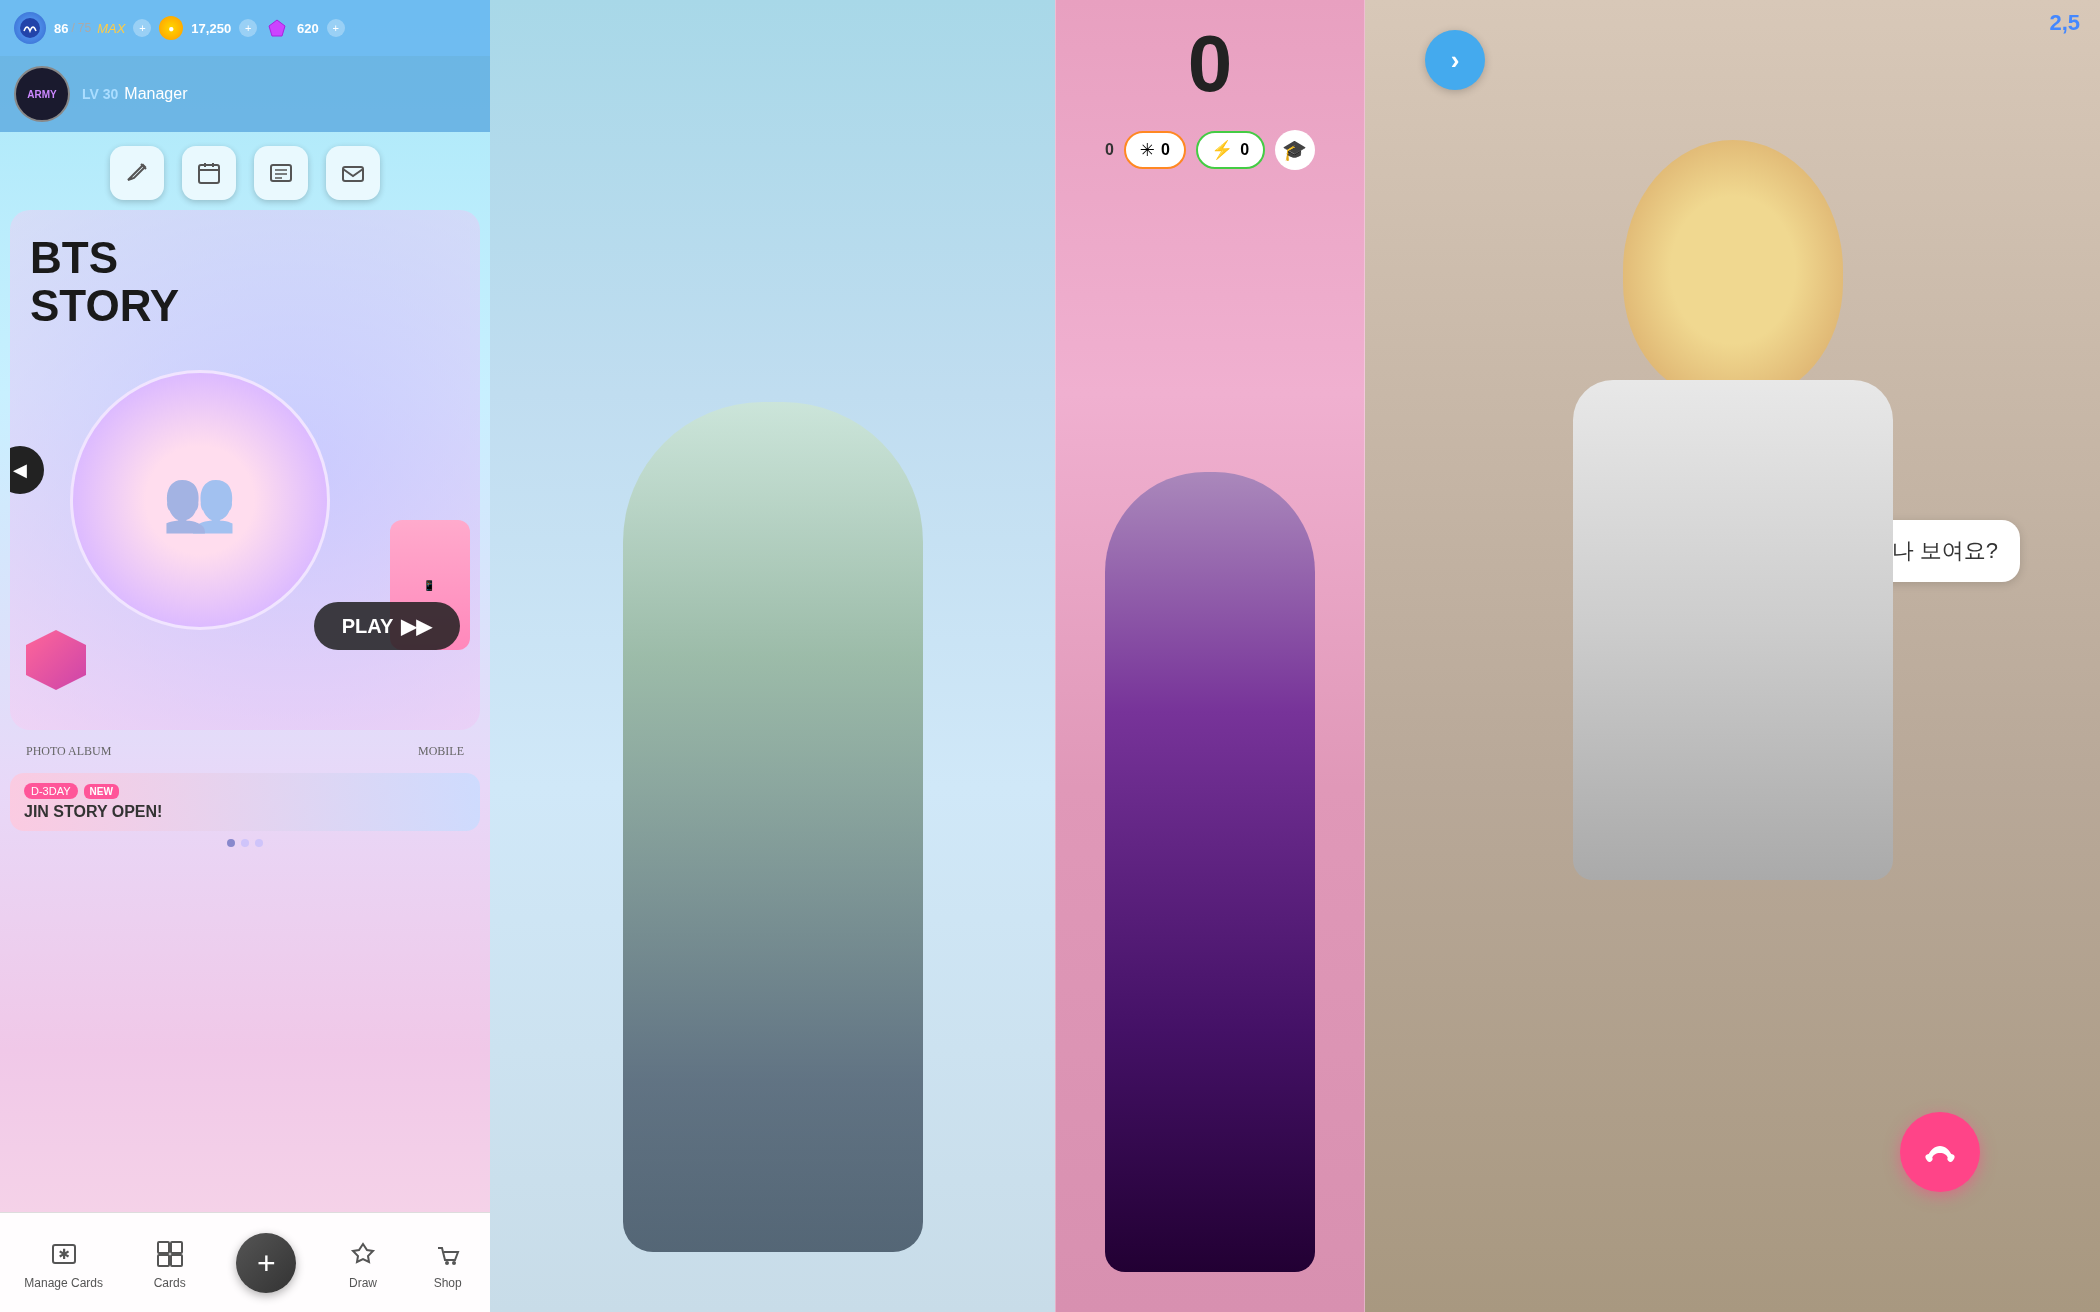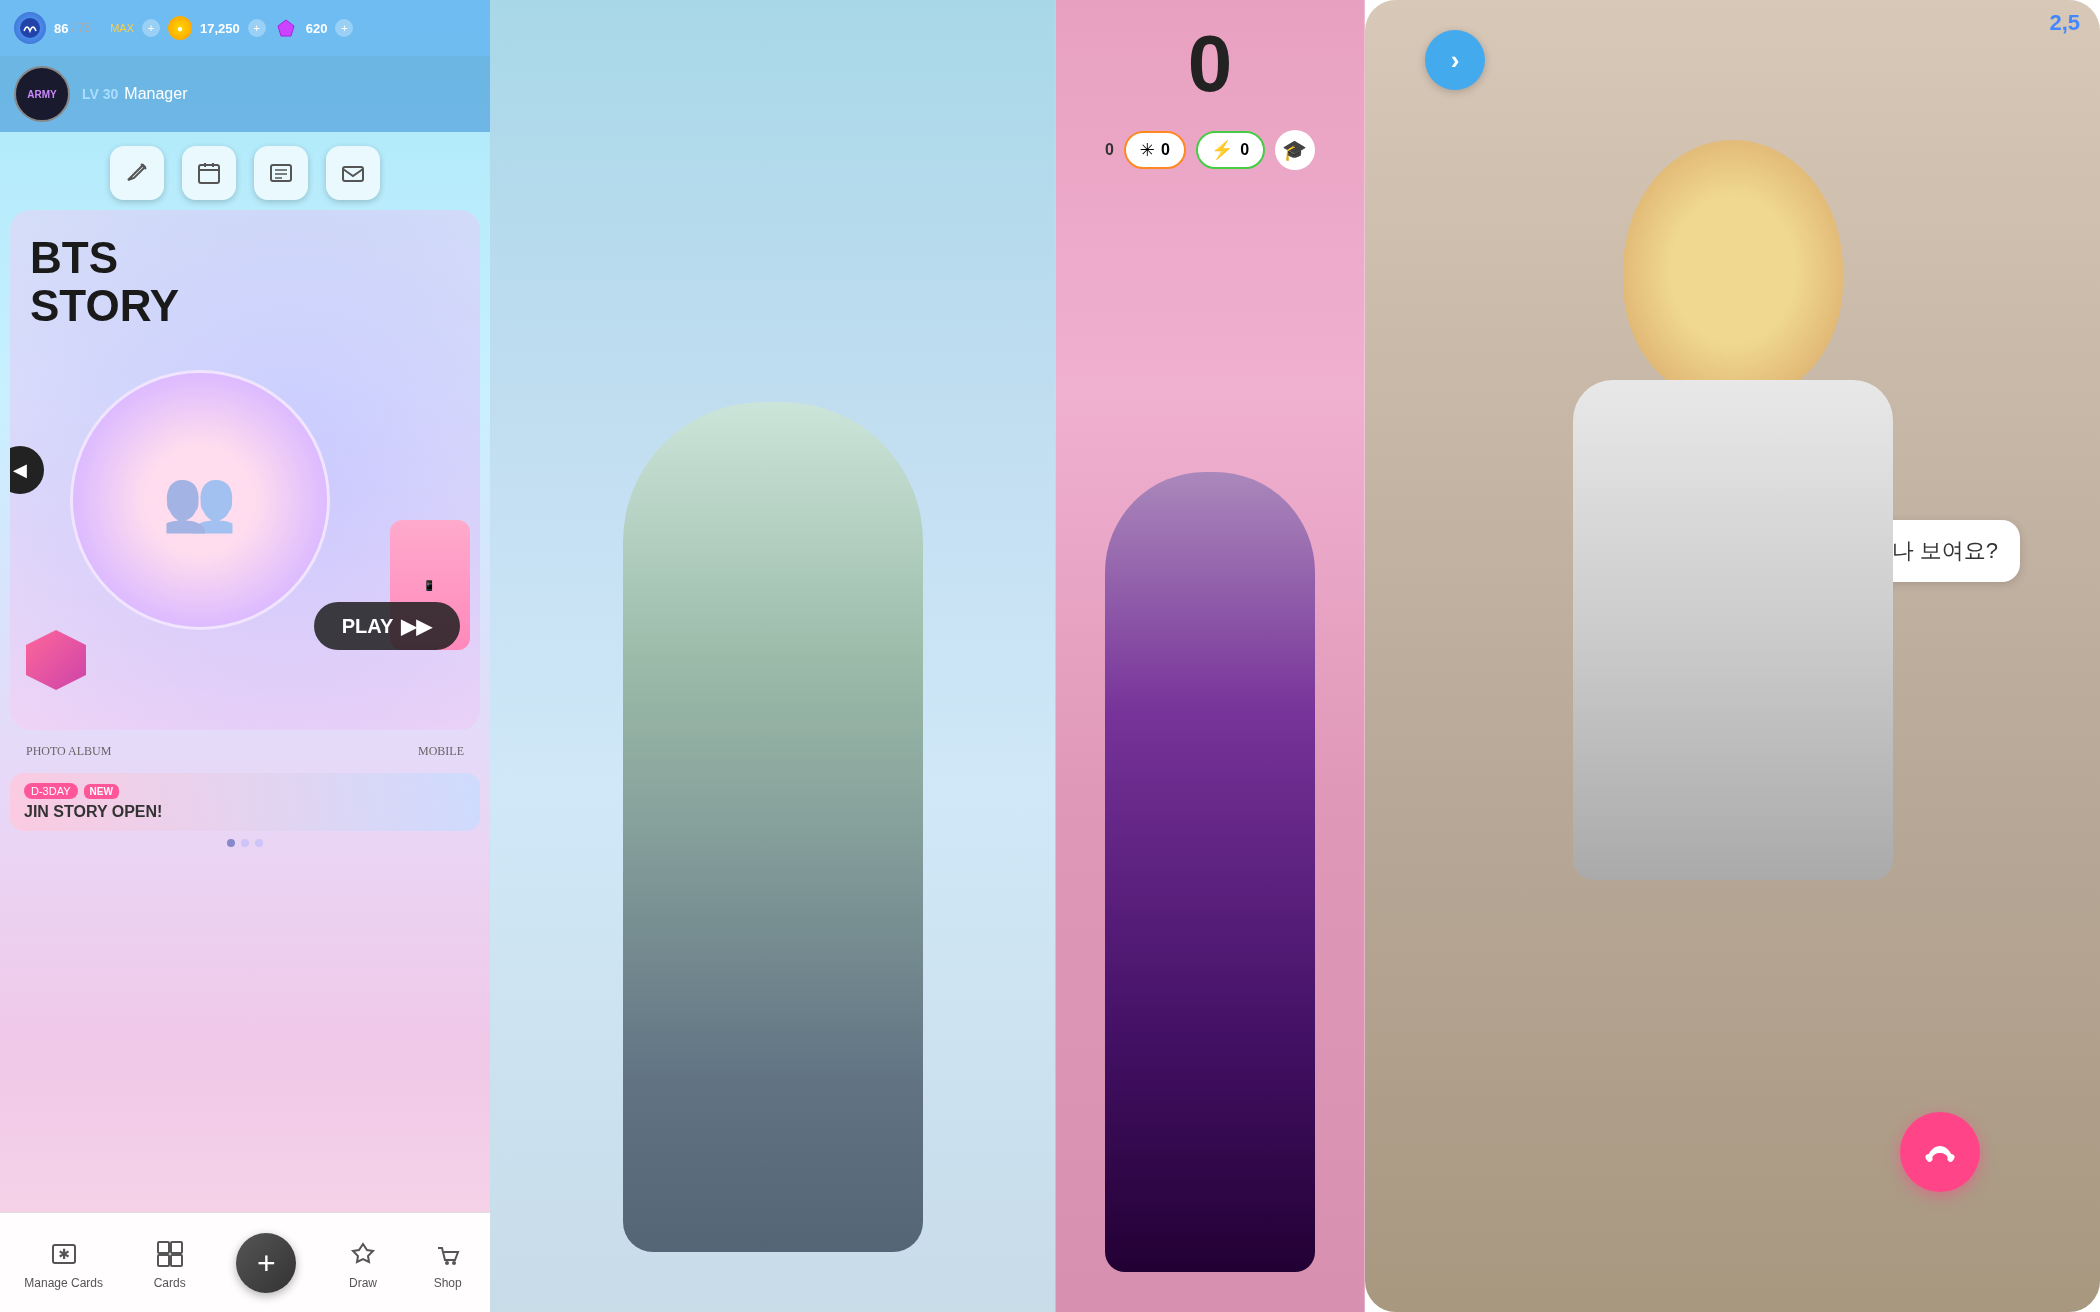--- a/index.html
+++ b/index.html
@@ -255,21 +255,20 @@
     }
 
     
     #panel-call {
       width: 735px;
       height: 1312px;
       background: #f5f0e8;
       position: relative;
       overflow: hidden;
       flex-shrink: 0;
-      border-radius: 31px;
     }
     .call-person-bg {
       width: 100%; height: 100%;
       background: linear-gradient(180deg, #d8c8b8 0%, #c8b8a8 30%, #b8a898 60%, #a89880 100%);
       position: absolute; top: 0; left: 0;
     }
     .chat-bubble {
       position: absolute;
       right: 80px;
       top: 520px;
@@ -337,21 +336,21 @@
     <div class="top-bar-logo">
       <svg width="22" height="22" viewBox="0 0 22 22">
         <circle cx="11" cy="11" r="10" fill="#2244aa"></circle>
         <path d="M5 14 Q8 6 11 14 Q14 6 17 14" stroke="white" stroke-width="1.5" fill="none"></path>
       </svg>
     </div>
     <div class="top-bar-hp">
       <span style="color:#fff;font-size:13px;font-weight:bold;">86</span>
       <span style="color:#aaa;font-size:12px;">/</span>
       <span style="color:#aaa;font-size:12px;">75</span>
-      <span style="color:#ffcc44;font-size:11px;margin-left:16px;">MAX</span>
+      <span style="color:#ffcc44;font-size:13px;margin-left:3px;font-style:italic;">MAX</span>
     </div>
     <div class="hp-plus">+</div>
     <div class="coin-icon">●</div>
     <span style="color:#fff;font-size:13px;font-weight:bold;">17,250</span>
     <div class="hp-plus">+</div>
     <div class="gem-icon">
       <svg width="20" height="20" viewBox="0 0 20 20">
         <polygon points="10,2 18,8 15,18 5,18 2,8" fill="#cc44ff" stroke="#aa22dd" stroke-width="1"></polygon>
       </svg>
     </div>

